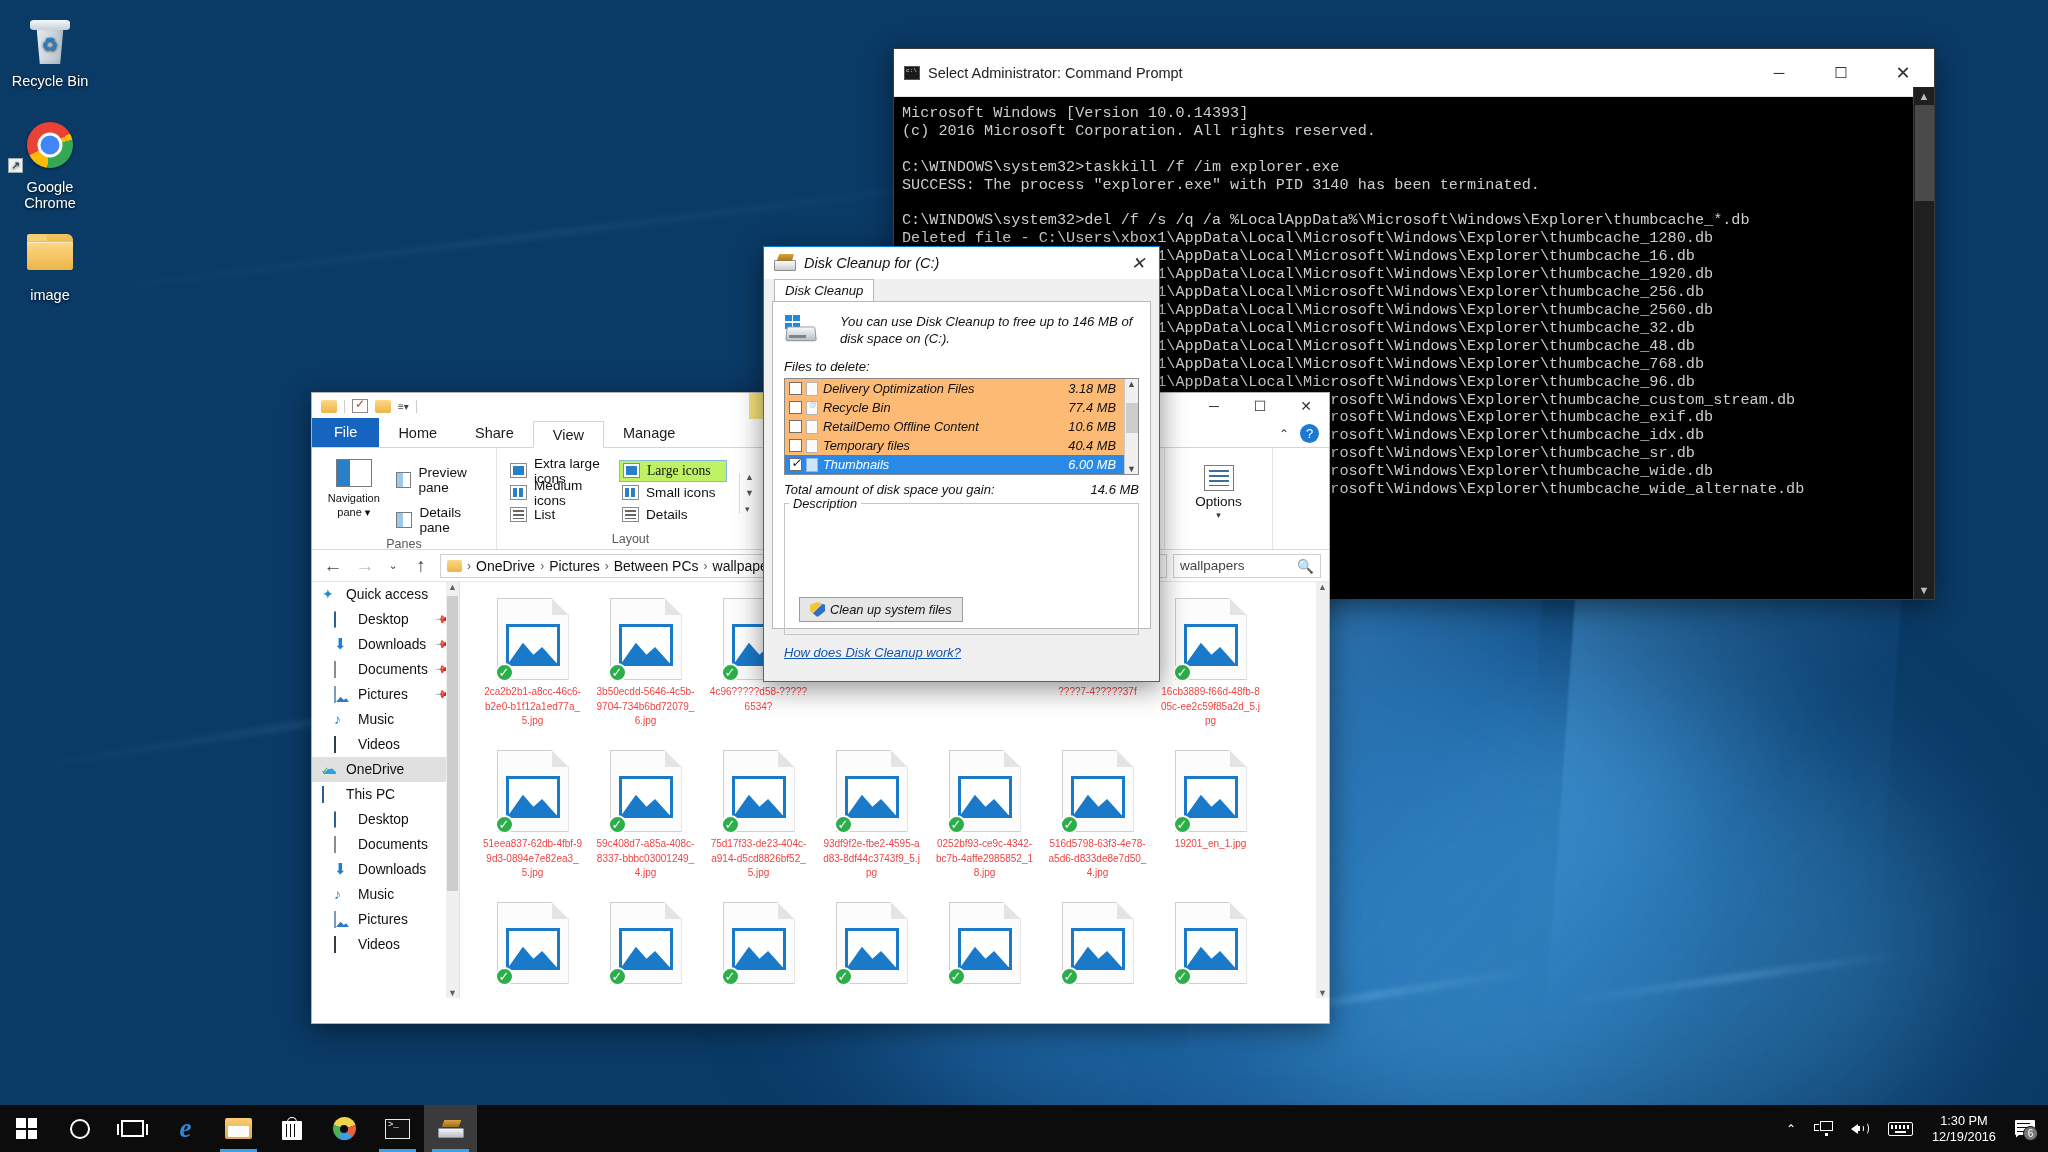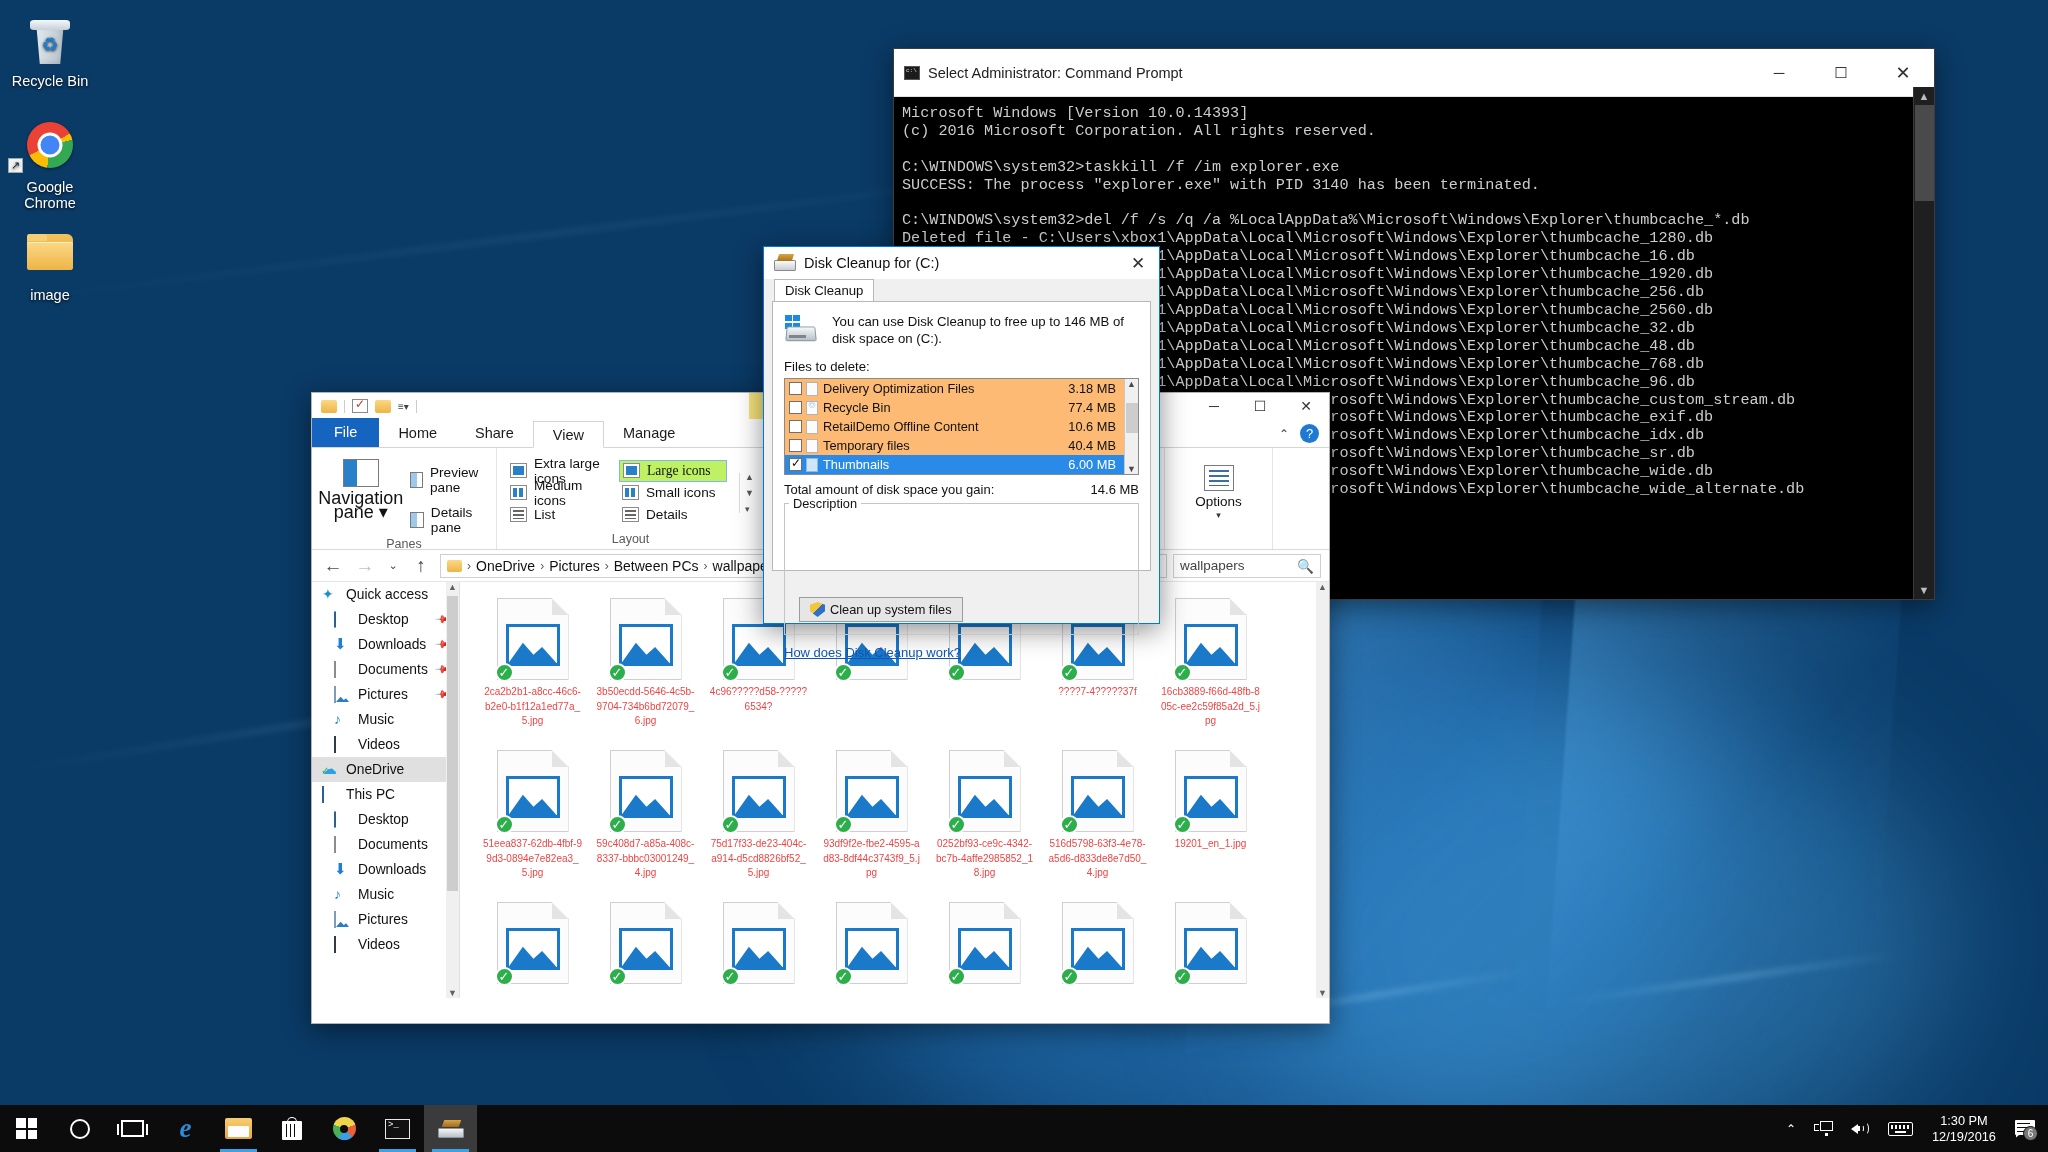--- a/index.html
+++ b/index.html
@@ -157,21 +157,21 @@
   #exp-help { position:absolute; right:10px; bottom:4px; display:flex; align-items:center; gap:11px; }
   .help-chev { font-size:12px; color:#444; }
   .help-circ { width:19px; height:19px; border-radius:50%; background:#1e7ad1; color:#fff;
     font-size:13px; display:flex; align-items:center; justify-content:center; }
 
   #exp-ribbon { height:102px; background:#fff; border-bottom:1px solid #d9d9d9; display:flex; position:relative; }
   .rgroup { display:flex; flex-direction:column; align-items:center; justify-content:space-between;
     padding:5px 10px 2px; border-right:1px solid #e4e4e4; height:100%; }
   .rgroup .glabel { font-size:12.5px; color:#5a5a5a; padding-bottom:1px; }
   .rgroup .grow { display:flex; align-items:center; gap:8px; }
-  .navpane-btn { display:flex; flex-direction:column; align-items:center; width:78px; font-size:18px; color:#111; line-height:14px; }
+  .navpane-btn { display:flex; flex-direction:column; align-items:center; width:78px; font-size:11px; color:#111; line-height:14px; }
   .navpane-ic { width:36px; height:28px; border:1px solid #7a7a7a; display:flex; margin-bottom:4px; }
   .navpane-ic i { display:block; height:100%; }
   .pane-toggle { display:flex; align-items:center; gap:7px; font-size:13.6px; color:#111; padding:2px 2px; }
   .pane-ic { width:19px; height:16px; border:1px solid #7a7a7a; display:flex; background:#fff; }
   .pane-ic i { display:block; height:100%; }
 
   .layout-grid { display:grid; grid-template-columns: 1fr 1fr; gap:0 4px; align-content:center; }
   .lay-item { display:flex; align-items:center; gap:7px; font-size:13.6px; color:#111; padding:2px 7px 2px 3px; height:22px; }
   .lay-item.sel { background:#bef264; border:1px solid #7fb9e8;font-family:Liberation Serif, serif; }
   .lay-ic { width:17px; height:15px; border:1px solid #8a8a8a; background:#fff; position:relative; flex:none; }
@@ -253,37 +253,37 @@
   #exp-status .viewbtns { margin-left:auto; display:flex; gap:4px; padding-right:8px; }
   .vbtn { width:22px; height:20px; border:1px solid transparent; display:flex; align-items:center; justify-content:center; }
   .vbtn.on { border-color:#5aa0dd; background:#cfe8fb; }
   .vb-ic { width:14px; height:12px; position:relative; }
   .vb-ic.details::after { content:''; position:absolute; inset:0;
     background: repeating-linear-gradient(180deg,#555 0 1px, transparent 1px 4px); }
   .vb-ic.tiles::after { content:''; position:absolute; inset:0; border:1px solid #2a6fae;
     background: linear-gradient(180deg,#9ecbee 0 4px, #fff 4px); }
 
   
-  #dcl { left:763px; top:246px; width:397px; height:378px; border:1px solid #0078d7; background:#f0f0f0; }
+  #dcl { left:763px; top:246px; width:397px; height:436px; border:1px solid #0078d7; background:#f0f0f0;font-style:italic; }
   #dcl .dlg-title { height:32px; background:#fff; display:flex; align-items:center; }
   #dcl .dlg-ic { width:22px; height:18px; margin:0 8px 0 10px; position:relative; flex:none; }
   .dclean-glyph { position:absolute; left:0; bottom:1px; width:22px; height:11px;
     background:linear-gradient(180deg,#fafafa,#c9cfd4); border:1px solid #8a8a8a; border-radius:1px; }
   .dclean-brush { position:absolute; left:4px; top:0; width:15px; height:7px;
     background:linear-gradient(180deg,#d9a441,#a9741f); border-radius:1px; transform:skewX(-18deg); }
   #dcl .dlg-title-text { font-size:14.5px; color:#111; flex:1; }
   #dcl .dlg-close { width:42px; height:32px; display:flex; align-items:center; justify-content:center; font-size:17px; color:#333; }
 
   #dcl .tabstrip { height:22px; padding-left:10px; display:flex; align-items:flex-end; background:#f0f0f0; }
   #dcl .tabstrip .tab { background:#fff; border:1px solid #b8b8b8; border-bottom:none;
     height:22px; line-height:21px; padding:0 10px; font-size:13.2px; color:#111; }
   #dcl .panel { margin:0 8px 0 8px; height:calc(100% - 32px - 22px - 52px); background:#fff;
     border:1px solid #b8b8b8; padding:10px 11px 0; position:relative; }
 
-  .dcl-hdr { display:flex; gap:14px; padding-top:2px; }
+  .dcl-hdr { display:flex; gap:22px; padding-top:2px; }
   .dcl-drive { width:34px; height:27px; position:relative; flex:none; margin-top:1px; }
   .drive-body { position:absolute; left:2px; bottom:1px; width:30px; height:15px;
     background:linear-gradient(180deg,#f7f9fa,#b9c2c9); border:1px solid #8e979e; border-radius:2px;
     transform: perspective(30px) rotateX(12deg); }
   .drive-slot { position:absolute; left:5px; bottom:4px; width:17px; height:3px; background:#7d868d; }
   .win-logo { position:absolute; left:1px; top:0; width:15px; height:14px;
     display:grid; grid-template-columns:1fr 1fr; grid-template-rows:1fr 1fr; gap:1.5px; }
   .win-logo i { background:#1b8ae0; display:block; }
   .dcl-hdr-text { font-size:13.2px; line-height:16.5px; color:#111; }
   .dcl-label { font-size:13.2px; color:#111; margin-top:12px; }

